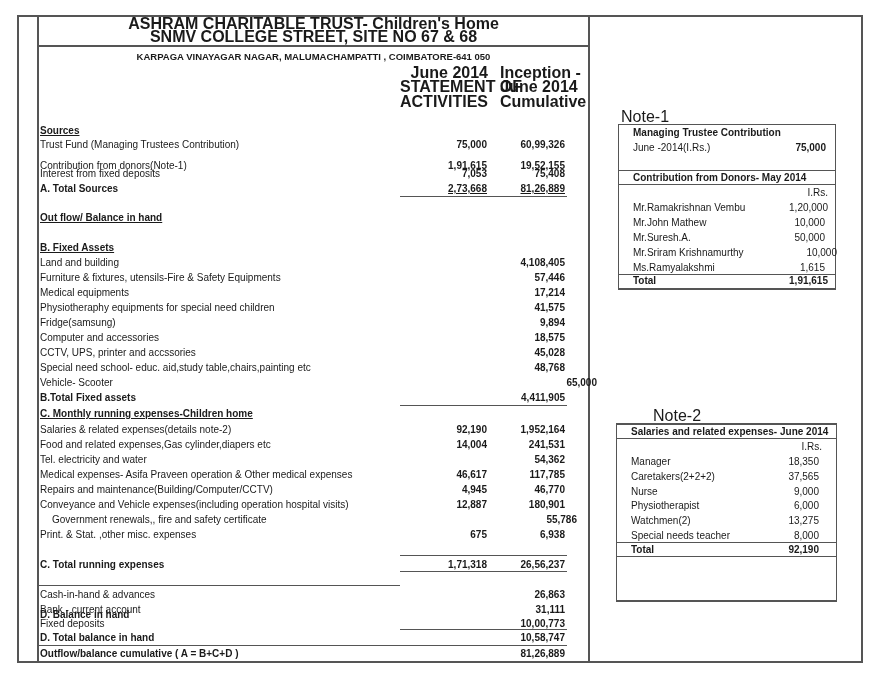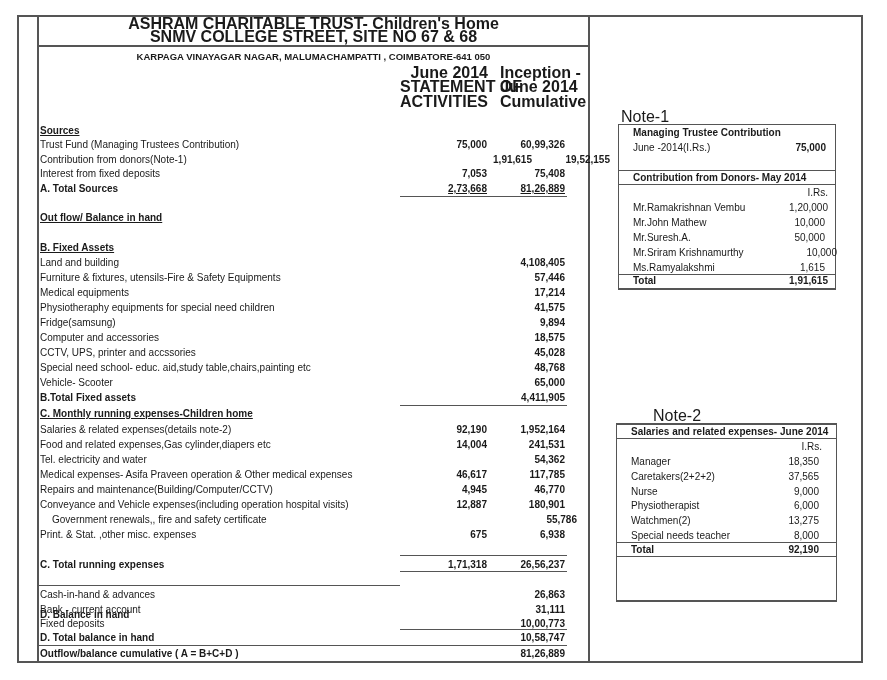--- a/index.html
+++ b/index.html
@@ -44,21 +44,21 @@
 
 <div>
   <div class="row" style="top:123px;">
       <span class="label b u">Sources</span>
     </div>
   <div class="row" style="top:137px;">
       <span class="label">Trust Fund (Managing Trustees Contribution)</span>
       <span class="v1 b">75,000</span>
       <span class="v2 b">60,99,326</span>
     </div>
-  <div class="row" style="top:152px;padding-left:45px;">
+  <div class="row" style="top:158px;">
       <span class="label">Contribution from donors(Note-1)</span>
       <span class="v1 b">1,91,615</span>
       <span class="v2 b">19,52,155</span>
     </div>
   <div class="row" style="top:166px;">
       <span class="label">Interest from fixed deposits</span>
       <span class="v1 b">7,053</span>
       <span class="v2 b">75,408</span>
     </div>
   <div class="row" style="top:181px;">
@@ -101,21 +101,21 @@
       <span class="v2 b">18,575</span>
     </div>
   <div class="row" style="top:345px;">
       <span class="label">CCTV, UPS, printer and accssories</span>
       <span class="v2 b">45,028</span>
     </div>
   <div class="row" style="top:360px;">
       <span class="label">Special need school- educ. aid,study table,chairs,painting etc</span>
       <span class="v2 b">48,768</span>
     </div>
-  <div class="row" style="top:375px;">
+  <div class="row" style="top:375px;padding-left:32px;">
       <span class="label">Vehicle- Scooter</span>
       <span class="v2 b">65,000</span>
     </div>
   <div class="row" style="top:390px;">
       <span class="label b">B.Total Fixed assets</span>
       <span class="v2 b">4,411,905</span>
     </div>
   <div class="line" style="left:400px;top:405px;width:167px;height:1px;"></div>
 </div>
 

